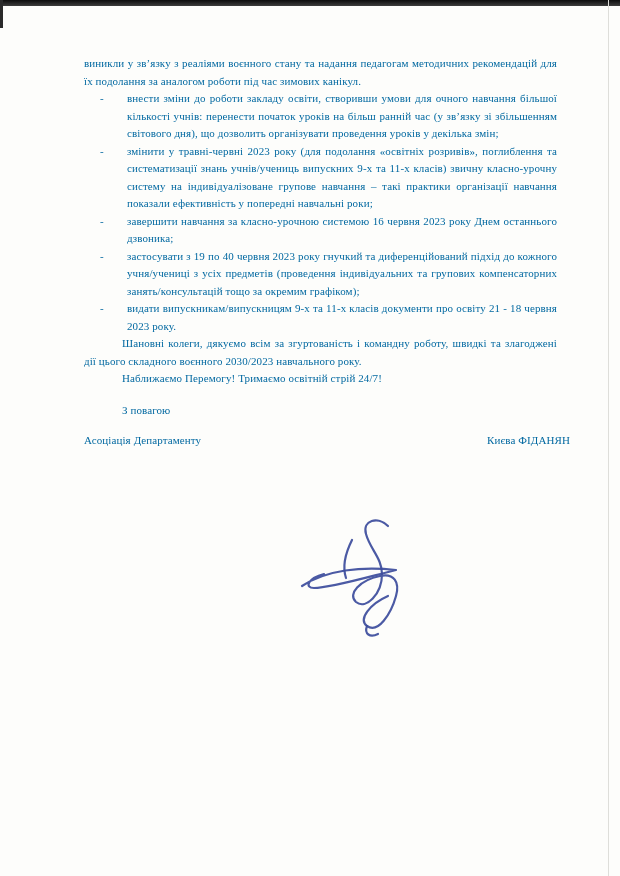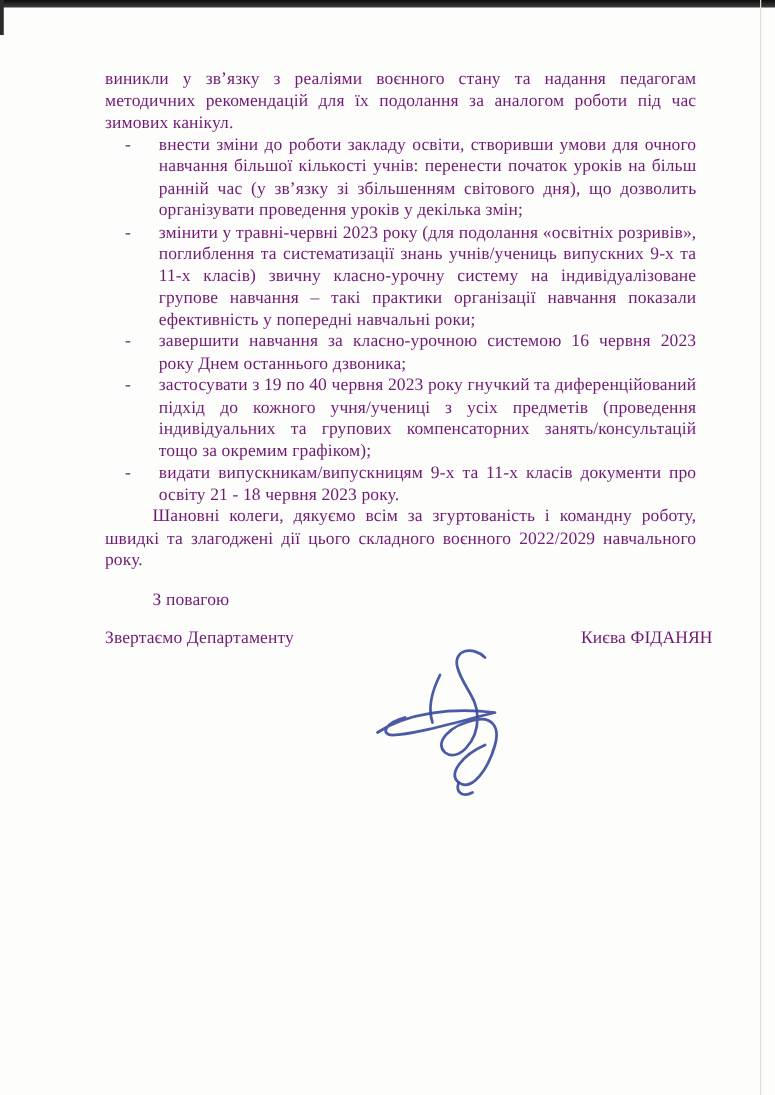--- a/index.html
+++ b/index.html
@@ -32,22 +32,22 @@
     left: 608px; top: 0;
     width: 1px; height: 876px;
     background: #dededa;
   }
   
   .content {
     position: absolute;
     left: 84px;
     right: 63px;
     top: 55px;
-    color: #701a75;
-    font-size: 14px;
+    color: #0369a1;
+    font-size: 11px;
     line-height: 17.5px;
     text-align: justify;
     letter-spacing: 0.1px;
   }
   .content p { margin: 0; }
   p.indent { text-indent: 38px; }
   ul.proposals {
     margin: 0;
     padding: 0 0 0 43px;
     list-style: none;
@@ -119,27 +119,28 @@
       <span class="dash">-</span>
       <span>застосувати з 19 по 40 червня 2023 року гнучкий та диференційований підхід до кожного учня/учениці з усіх предметів (проведення індивідуальних та групових компенсаторних занять/консультацій тощо за окремим графіком);</span>
     </li>
     <li>
       <span class="dash">-</span>
       <span>видати випускникам/випускницям 9-х та 11-х класів документи про освіту 21 - 18 червня 2023 року.</span>
     </li>
   </ul>
 
 
-  <p class="indent">Шановні колеги, дякуємо всім за згуртованість і командну роботу, швидкі та злагоджені дії цього складного воєнного 2022/2029 навчального року.</p>
+  <p class="indent">Шановні колеги, дякуємо всім за згуртованість і командну роботу, швидкі та злагоджені дії цього складного воєнного 2030/2023 навчального року.</p>
 
+  <p class="indent">Наближаємо Перемогу! Тримаємо освітній стрій 24/7!</p>
 
   <p class="closing">З повагою</p>
 
   <div class="signer-row">
-    <span>Звертаємо Департаменту</span>
+    <span>Асоціація Департаменту</span>
     <span>Києва ФІДАНЯН</span>
   </div>
 
 </div>
 
 <svg class="signature" viewBox="0 0 140 126" xmlns="http://www.w3.org/2000/svg">
   <path d="M52 24 C46 36 42 50 46 62"></path>
   <path d="M88 10 C78 0 62 4 66 18 C70 33 82 42 82 58 C82 78 66 94 56 86 C47 78 60 64 80 60 C94 57 100 66 96 80 C91 98 78 118 67 110 C58 103 70 88 88 80"></path>
   <path d="M2 70 C26 54 62 50 96 54 C64 62 30 72 14 72 C4 72 8 62 24 58"></path>
   <path d="M67 110 C64 118 70 122 78 118"></path>

